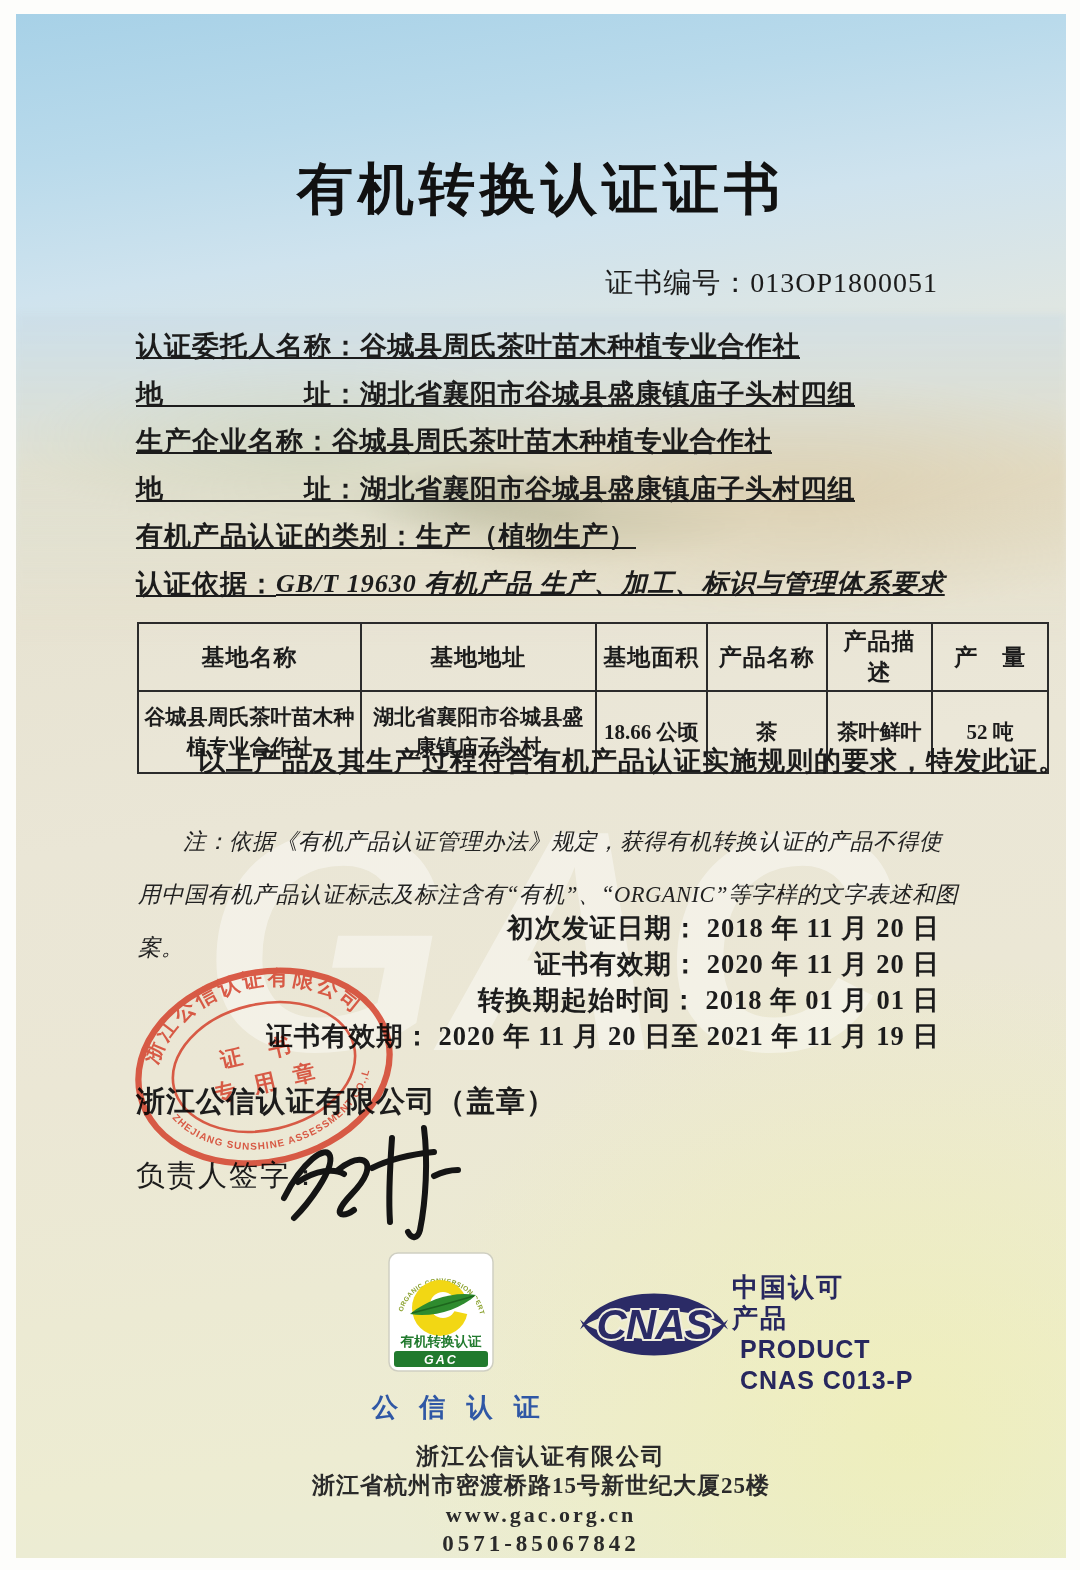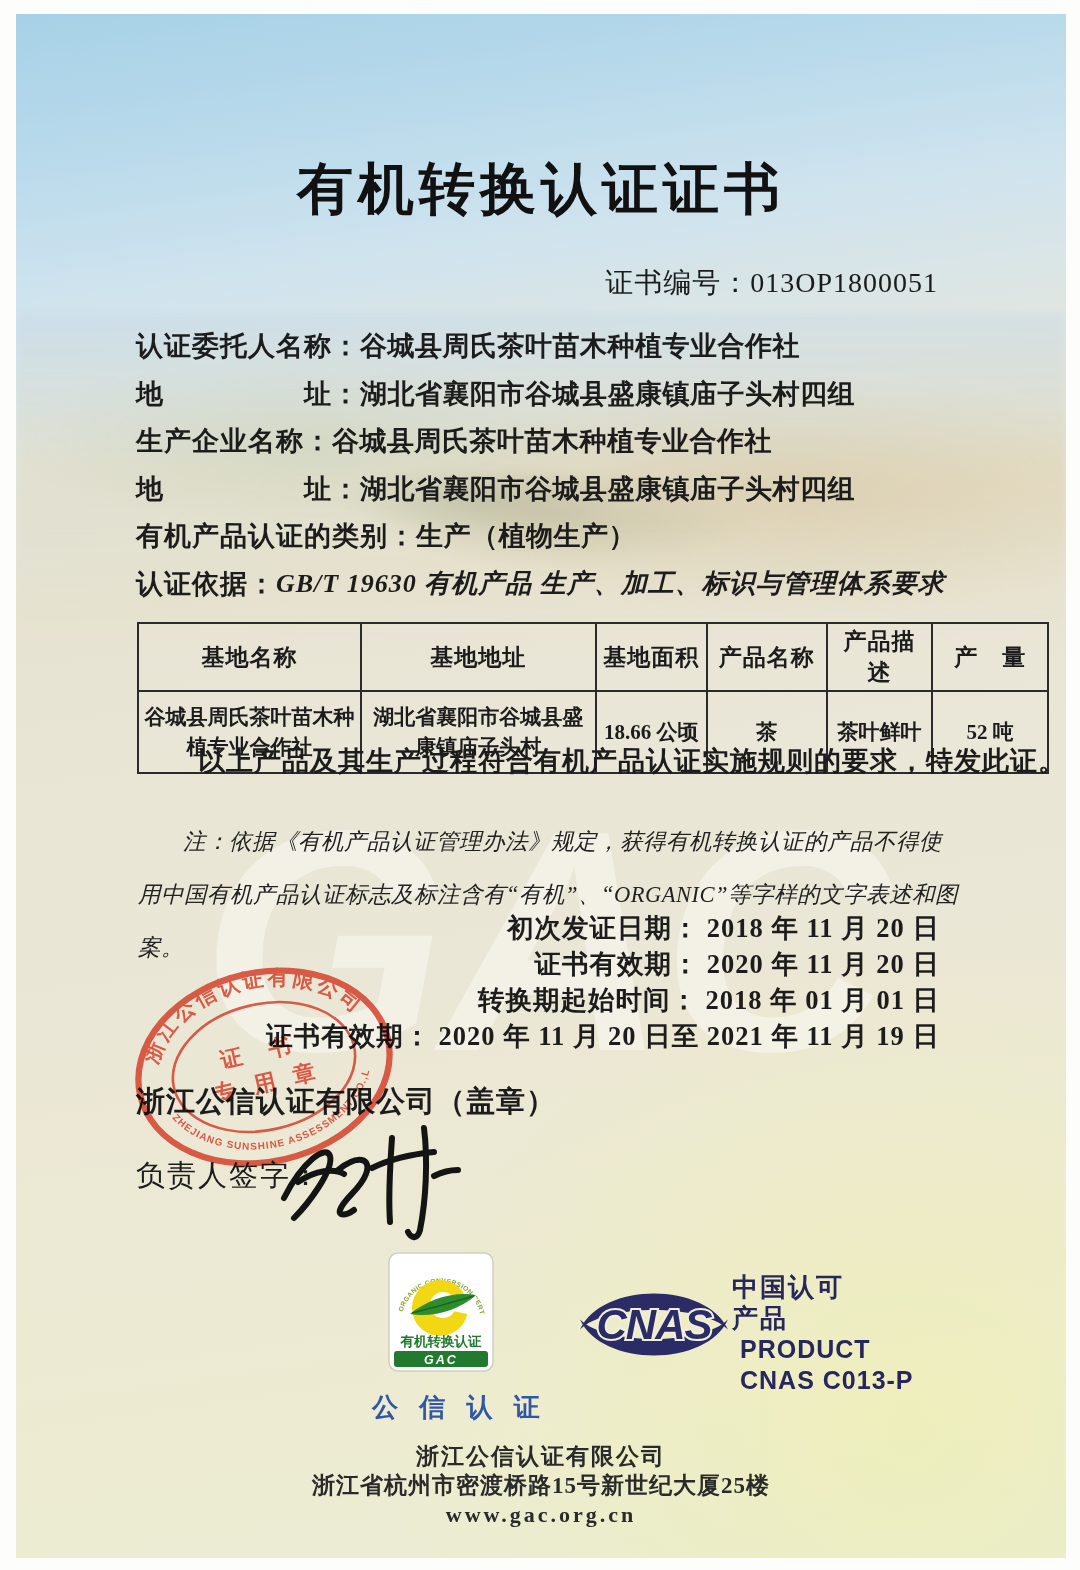--- a/index.html
+++ b/index.html
@@ -39,21 +39,21 @@
   .title{
     position:absolute;left:0;right:0;top:138px;text-align:center;
     font-size:56px;font-weight:800;letter-spacing:5px;color:#111;
   }
   .certno{
     position:absolute;top:250px;right:128px;
     font-family:"Liberation Serif","DejaVu Serif",serif;
     font-size:28px;letter-spacing:1px;color:#1b1b1b;
   }
   .fields{position:absolute;left:120px;top:314px;width:830px;}
-  .frow{height:47.5px;font-size:27px;display:flex;align-items:flex-start;white-space:nowrap;}
+  .frow{height:47.5px;font-size:27px;display:flex;align-items:flex-start;white-space:nowrap;text-decoration:underline;}
   .flabel{font-weight:700;letter-spacing:1px;}
   .fvalue{font-weight:600;letter-spacing:0.5px;}
   .fvalue.italic{
     font-family:"Liberation Serif","DejaVu Serif",serif;
     font-style:italic;font-weight:600;font-size:26px;letter-spacing:1px;
   }
 
   .basetable{
     position:absolute;left:121px;top:608px;width:912px;
     border-collapse:collapse;background:rgba(255,255,255,0.06);
@@ -272,16 +272,17 @@
       <div class="cn">中国认可</div>
       <div class="cn">产品</div>
       <div class="en">PRODUCT</div>
       <div class="en">CNAS C013-P</div>
     </div>
 
     <div class="footer">
       <div class="l1">浙江公信认证有限公司</div>
       <div class="l2">浙江省杭州市密渡桥路15号新世纪大厦25楼</div>
       <div class="l3">www.gac.org.cn</div>
+      <div class="l4">0571-85067842</div>
     </div>
 
   </div>
 </div>
 
 </body></html>

